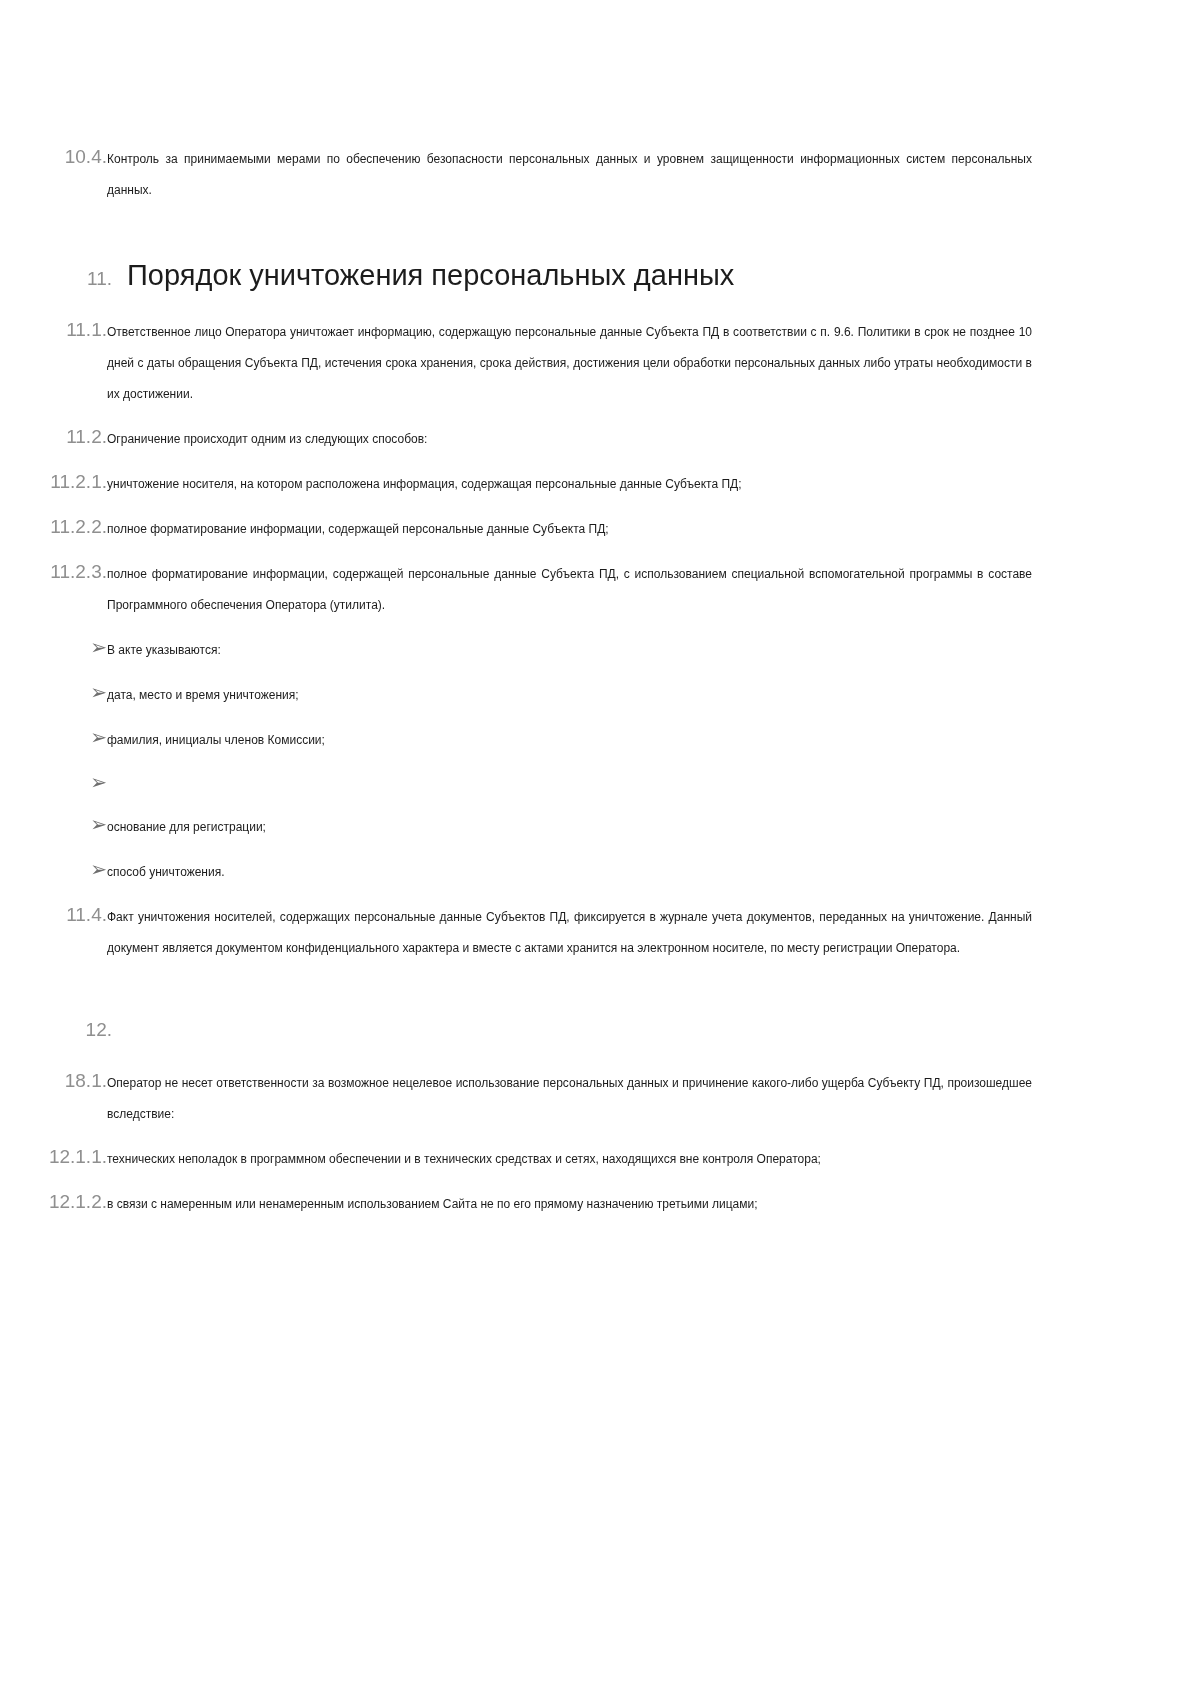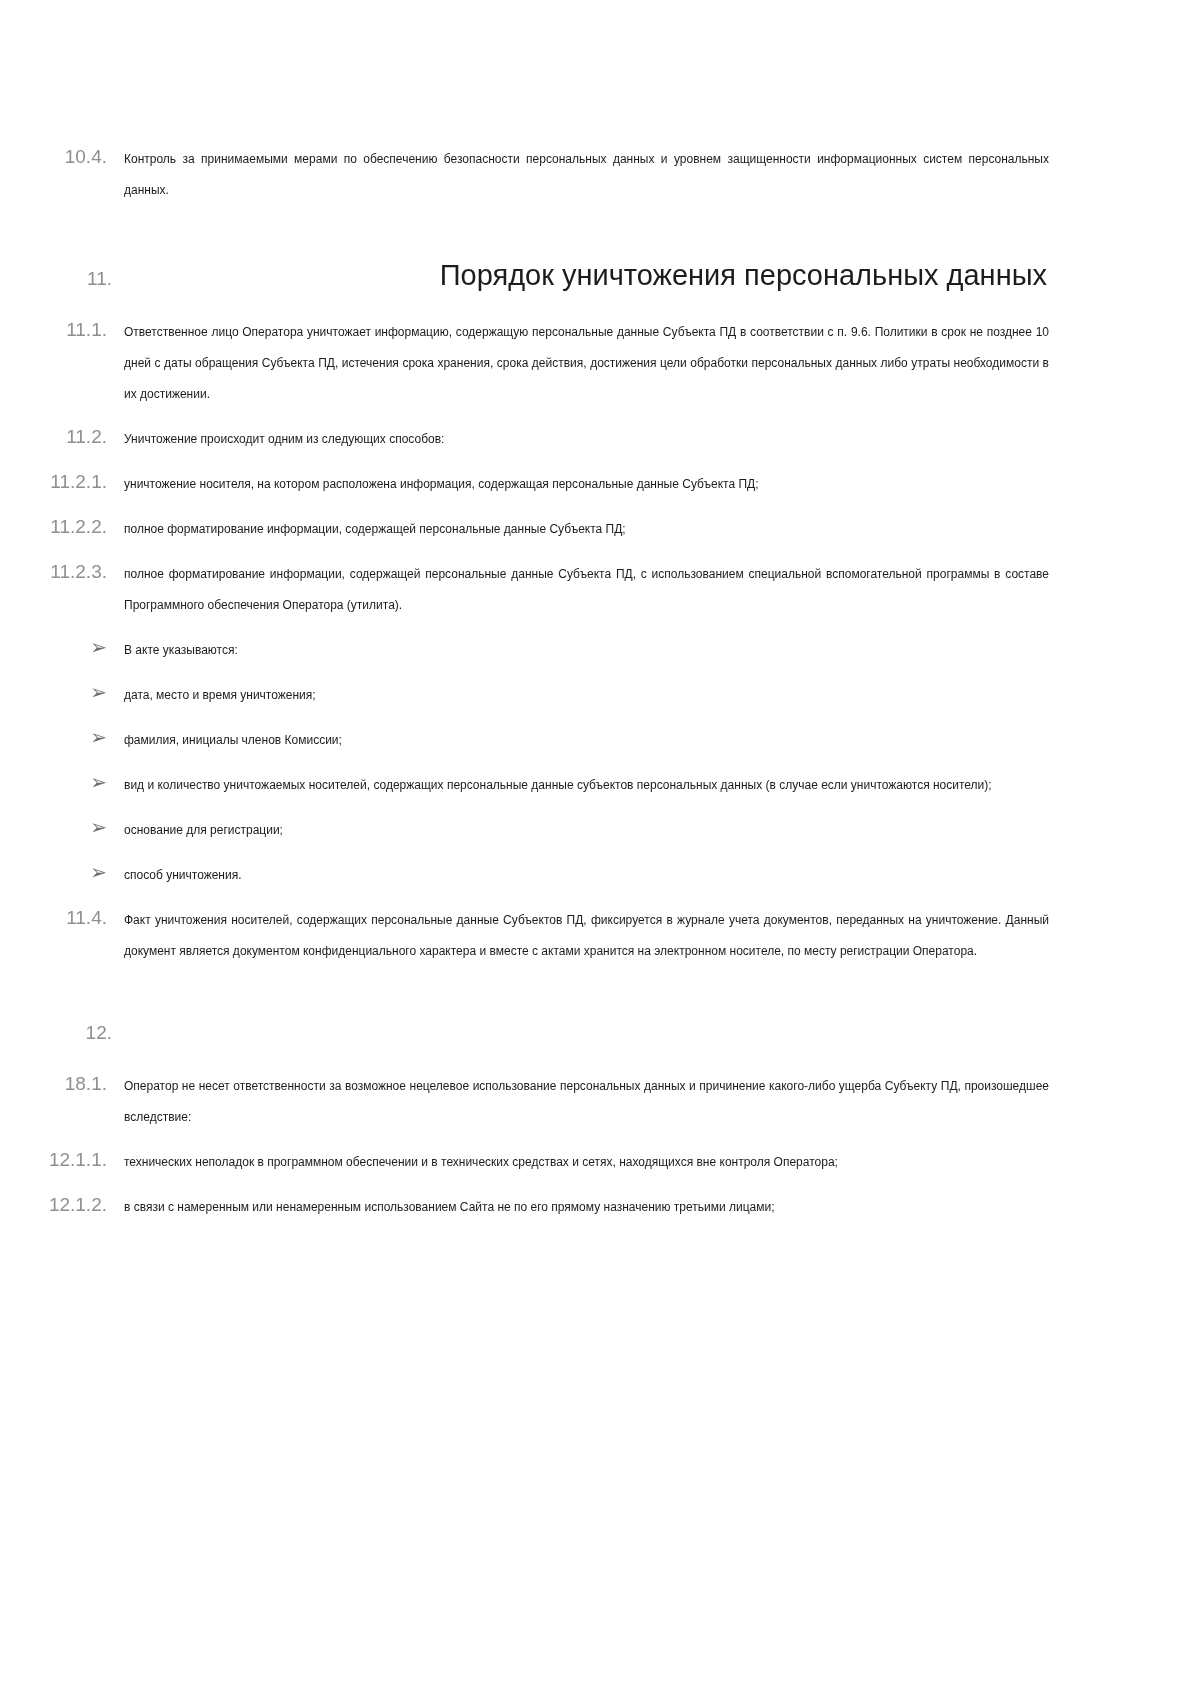--- a/index.html
+++ b/index.html
@@ -15,21 +15,21 @@
     color: #1c1c1c;
   }
   .doc {
     box-sizing: border-box;
     width: 1045px;
     padding-top: 141px;
   }
   .row {
     display: grid;
     grid-template-columns: 107px 925px;
-    column-gap: 17px;
+    column-gap: 0;
     align-items: baseline;
     margin: 0 0 11px 0;
   }
   .num {
     font-size: 19px;
     line-height: 31px;
     color: #8f8f8f;
     text-align: right;
     white-space: nowrap;
   }
@@ -44,21 +44,21 @@
     column-gap: 15px;
     margin-top: 50px;
     margin-bottom: 20px;
   }
   .htext {
     margin: 0;
     font-size: 29px;
     line-height: 38px;
     font-weight: 400;
     color: #1c1c1c;
-    text-align: right;
+    text-align: left;
   }
   .hnum {
     font-size: 19px;
     color: #8f8f8f;
     padding-left: 26px;
   }
   .bullet-marker {
     color: #6e6e6e;
     font-size: 20px;
     padding-right: 0;
@@ -75,21 +75,21 @@
     <div class="row heading-row">
     <div class="num hnum">11.</div>
     <h2 class="htext">Порядок уничтожения персональных данных</h2>
   </div>
     <div class="row para-row">
     <div class="num">11.1.</div>
     <div class="text">Ответственное лицо Оператора уничтожает информацию, содержащую персональные данные Субъекта ПД в соответствии с п. 9.6. Политики в срок не позднее 10 дней с даты обращения Субъекта ПД, истечения срока хранения, срока действия, достижения цели обработки персональных данных либо утраты необходимости в их достижении.</div>
   </div>
     <div class="row para-row">
     <div class="num">11.2.</div>
-    <div class="text">Уничтожение происходит одним из следующих способов:</div>
+    <div class="text">Ограничение происходит одним из следующих способов:</div>
   </div>
     <div class="row para-row">
     <div class="num">11.2.1.</div>
     <div class="text">уничтожение носителя, на котором расположена информация, содержащая персональные данные Субъекта ПД;</div>
   </div>
     <div class="row para-row">
     <div class="num">11.2.2.</div>
     <div class="text">полное форматирование информации, содержащей персональные данные Субъекта ПД;</div>
   </div>
     <div class="row para-row">
@@ -103,21 +103,20 @@
     <div class="row bullet-row">
     <div class="num bullet-marker">➢</div>
     <div class="text">дата, место и время уничтожения;</div>
   </div>
     <div class="row bullet-row">
     <div class="num bullet-marker">➢</div>
     <div class="text">фамилия, инициалы членов Комиссии;</div>
   </div>
     <div class="row bullet-row">
     <div class="num bullet-marker">➢</div>
-    <div class="text">вид и количество уничтожаемых носителей, содержащих персональные данные субъектов персональных данных (в случае если уничтожаются носители);</div>
   </div>
     <div class="row bullet-row">
     <div class="num bullet-marker">➢</div>
     <div class="text">основание для регистрации;</div>
   </div>
     <div class="row bullet-row">
     <div class="num bullet-marker">➢</div>
     <div class="text">способ уничтожения.</div>
   </div>
     <div class="row para-row">

